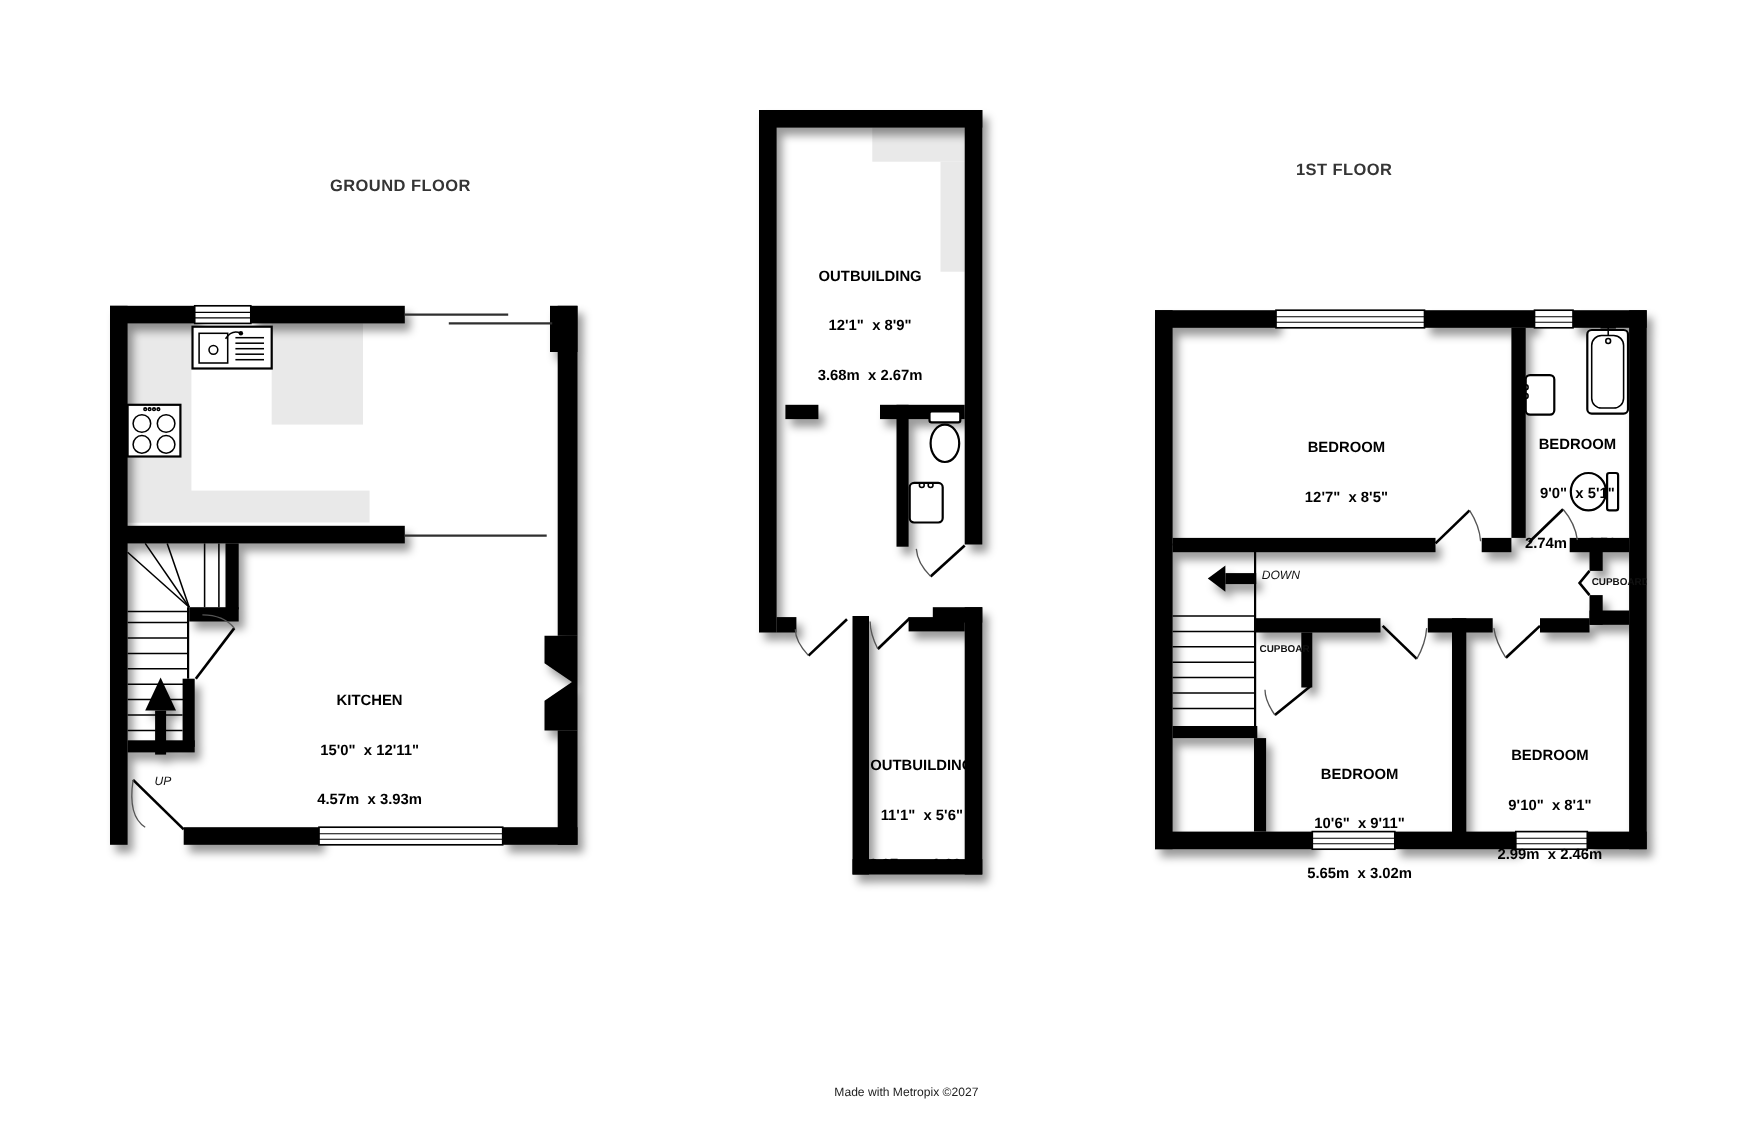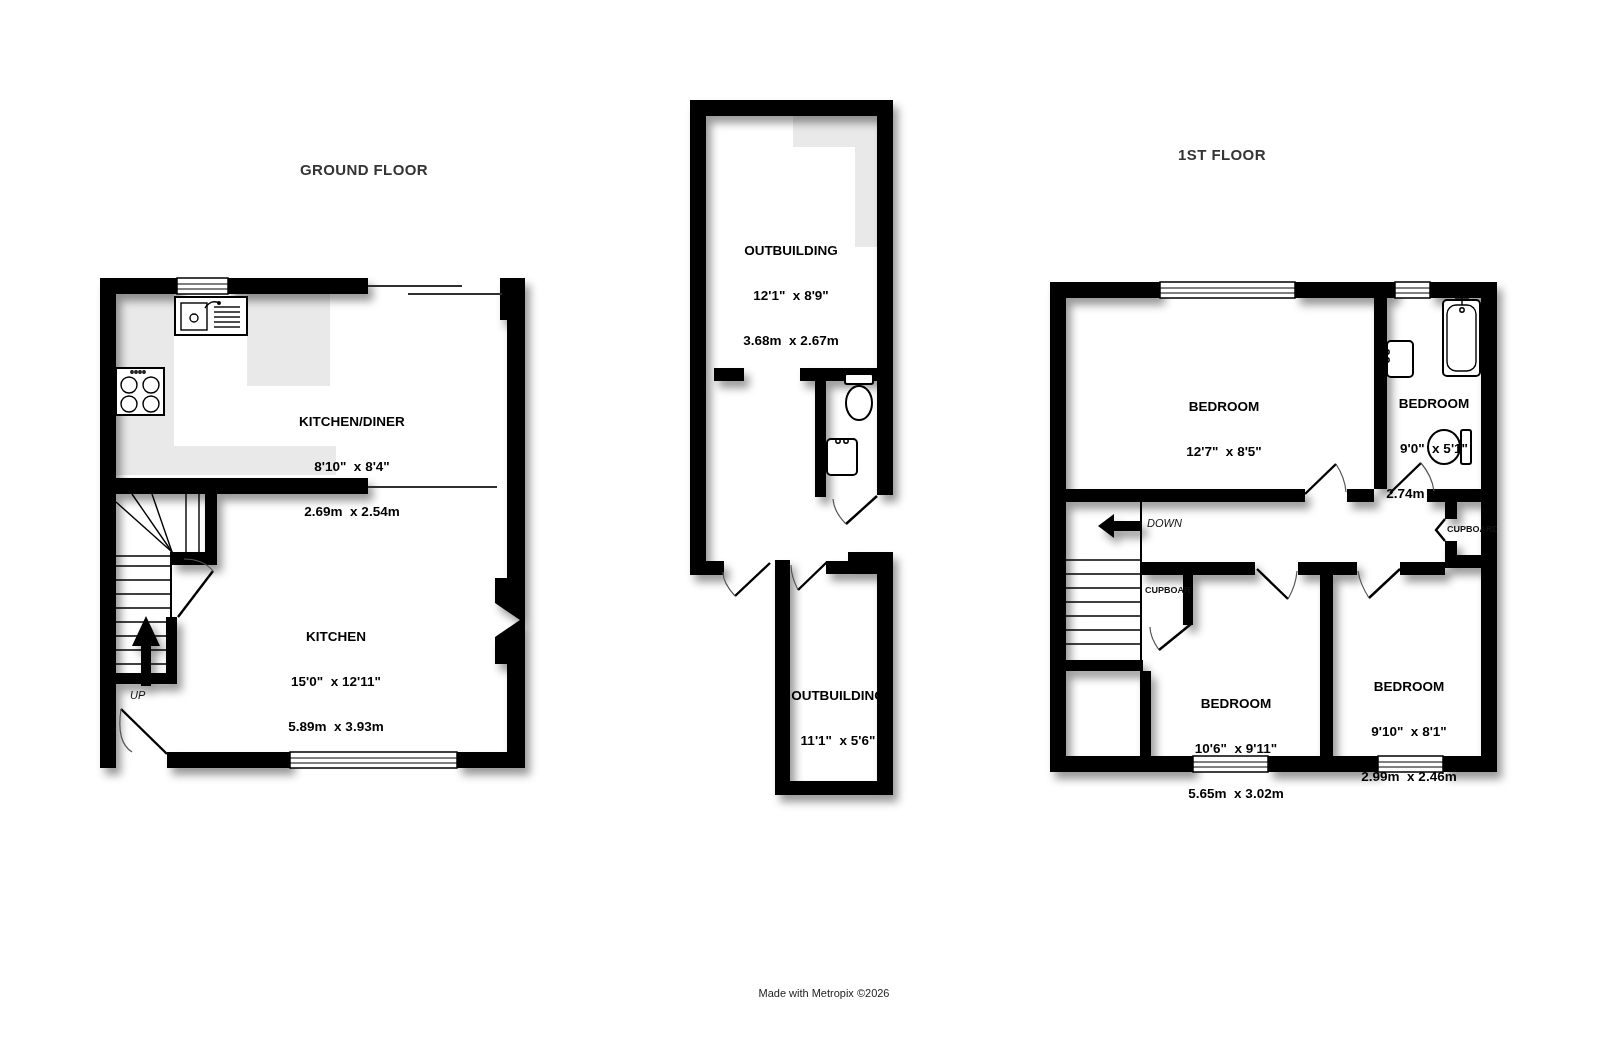--- a/index.html
+++ b/index.html
@@ -289,30 +289,25 @@
       <rect class="fix" x="1461" y="430" width="10" height="34" rx="2"></rect>
       <ellipse class="fix" cx="1444" cy="447" rx="16" ry="17"></ellipse>
     </g>
   </g>
 </svg>
 
   <div class="title" style="left:264px;top:161px;width:200px;">GROUND FLOOR</div>
 
   <div class="title" style="left:1122px;top:146px;width:200px;">1ST FLOOR</div>
 
-  <div class="lbl" style="left:252px;top:384px;width:200px;">
-    <div>KITCHEN/DINER</div>
-    <div>8'10"  x 8'4"</div>
-    <div>2.69m  x 2.54m</div>
-  </div>
 
   <div class="lbl" style="left:236px;top:599px;width:200px;">
     <div>KITCHEN</div>
     <div>15'0"  x 12'11"</div>
-    <div>5.89m  x 3.93m</div>
+    <div>4.57m  x 3.93m</div>
   </div>
 
   <div class="lbl" style="left:691px;top:213px;width:200px;">
     <div>OUTBUILDING</div>
     <div>12'1"  x 8'9"</div>
     <div>3.68m  x 2.67m</div>
   </div>
 
   <div class="lbl" style="left:738px;top:658px;width:200px;">
     <div>OUTBUILDING</div>
@@ -337,25 +332,25 @@
     <div>10'6"  x 9'11"</div>
     <div>5.65m  x 3.02m</div>
   </div>
 
   <div class="lbl" style="left:1309px;top:649px;width:200px;">
     <div>BEDROOM</div>
     <div>9'10"  x 8'1"</div>
     <div>2.99m  x 2.46m</div>
   </div>
 
-  <div class="small-lbl" style="left:130px;top:689px;width:36px;">UP</div>
+  <div class="small-lbl" style="left:130px;top:705px;width:36px;text-align:center;">UP</div>
 
   <div class="small-lbl" style="left:1147px;top:517px;">DOWN</div>
 
   <div class="tiny-lbl" style="left:1145px;top:585px;width:46px;">CUPBOARD</div>
 
   <div class="tiny-lbl" style="left:1447px;top:524px;width:50px;">CUPBOARD</div>
 
   <div class="footer" style="left:524px;top:958px;width:600px;">
-    <div>Made with Metropix ©2026</div>
+    <div>Made with Metropix ©2027</div>
   </div>
 
 </div>
 
 </body></html>

